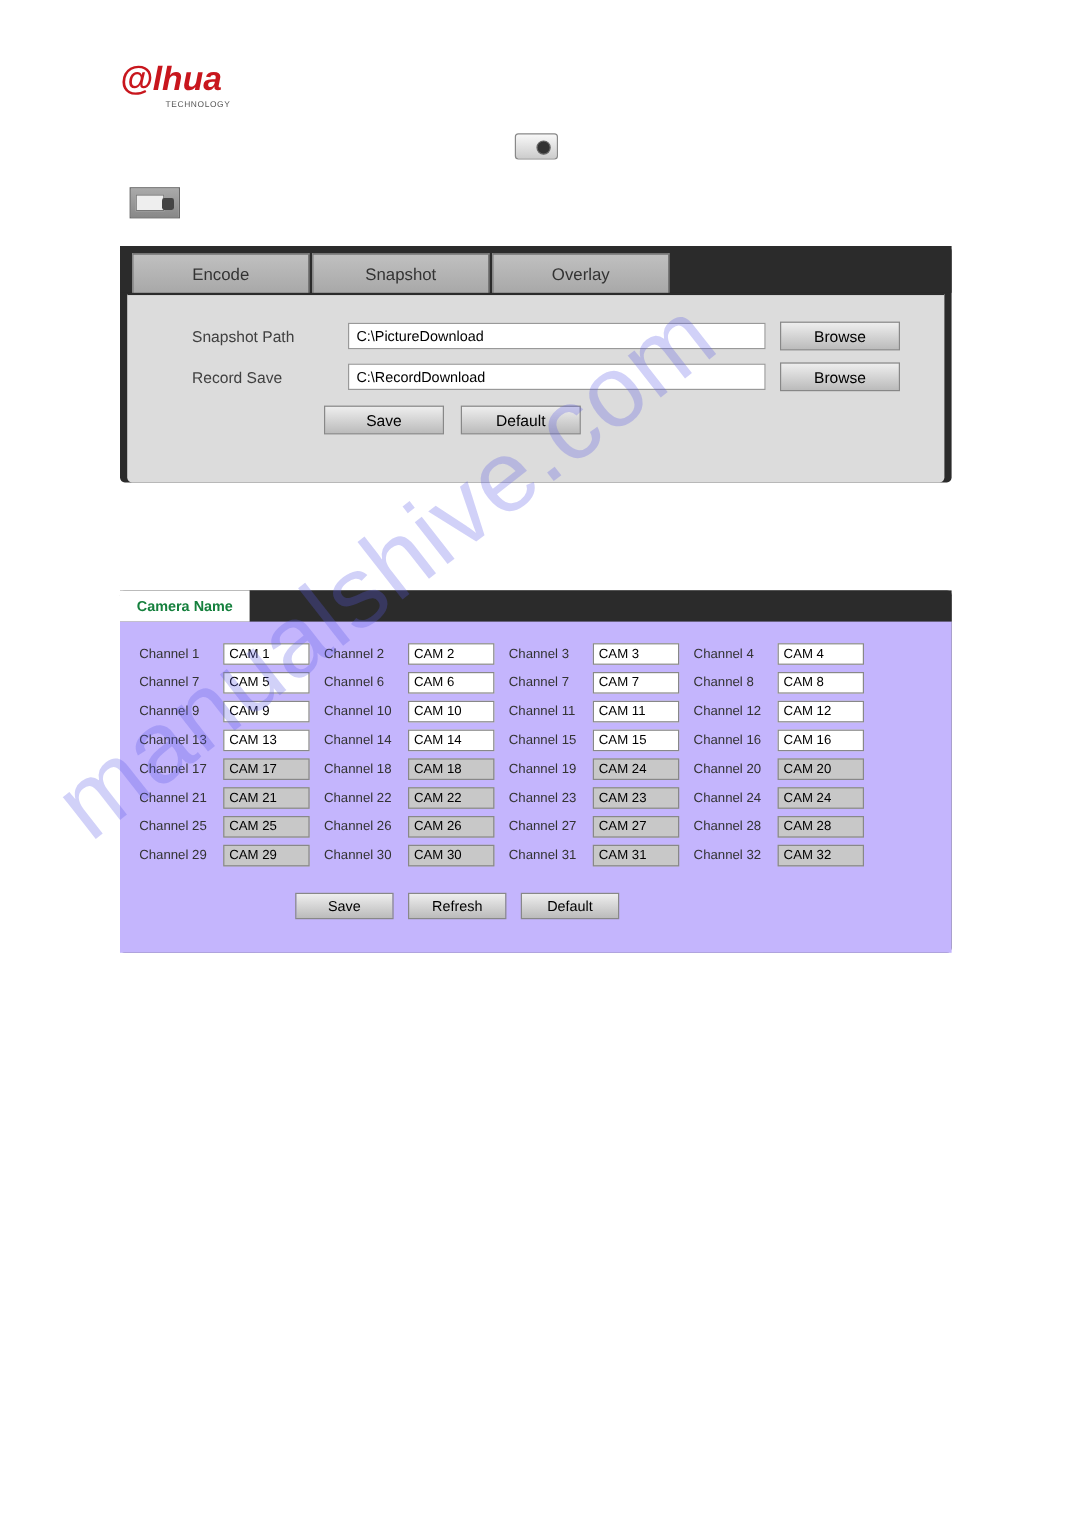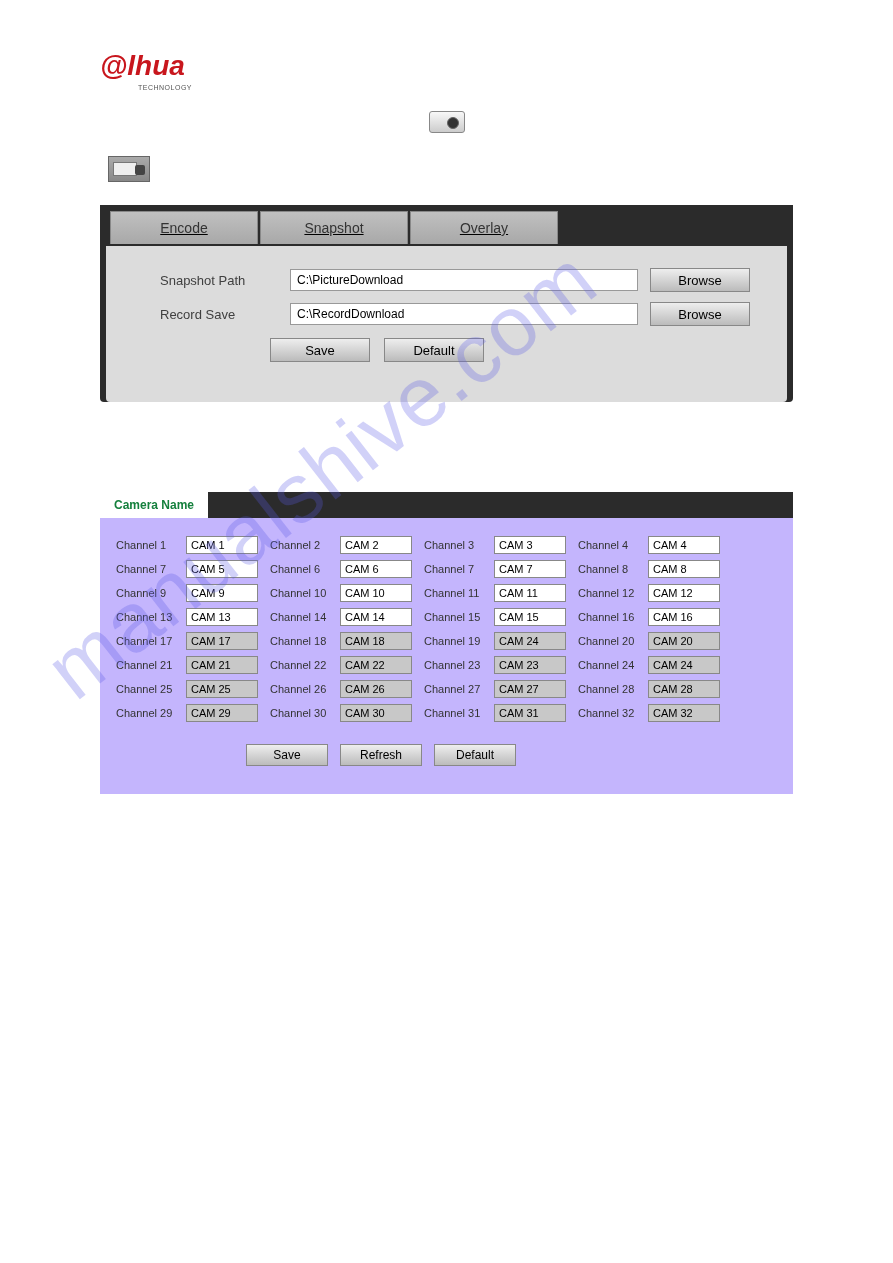--- a/index.html
+++ b/index.html
@@ -90,21 +90,20 @@
     border-radius:4px;
     padding:0;
     margin-bottom:6px;
   }
   .tabs {
     display:flex;
     background:#2b2b2b;
     padding-top:6px;
     padding-left:10px;
     gap:2px;
-    text-decoration:underline;
   }
   .tab {
     flex:0 0 148px;
     text-align:center;
     padding:8px 0;
     background:linear-gradient(#c0c0c0,#a8a8a8);
     color:#333;
     font-size:14px;
     cursor:pointer;
     border:1px solid #888;

